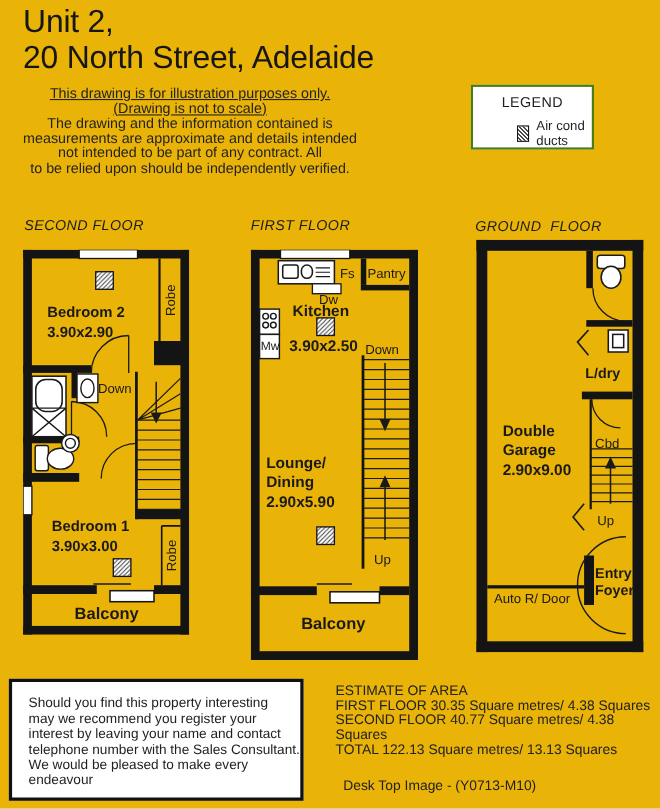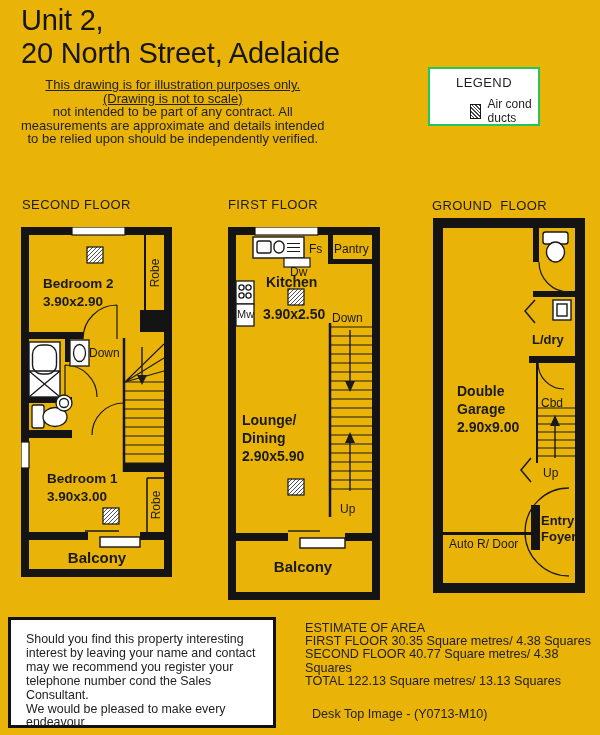--- a/index.html
+++ b/index.html
@@ -2,27 +2,27 @@
 <html><head>
 <meta charset="utf-8">
 <style>
   html,body{margin:0;padding:0;background:#e8e8e8;}
   #page{position:relative;width:600px;height:735px;background:#eab308;overflow:hidden;
         font-family:"Liberation Sans",sans-serif;color:#1f1f1f;}
   .abs{position:absolute;}
   #title{left:21px;top:4px;font-size:29px;line-height:33px;letter-spacing:-0.2px;color:#161616;}
   #disclaimer{left:21px;top:78px;font-size:13px;line-height:13.5px;color:#232323;text-align:center;}
   #disclaimer .u{text-decoration:underline;}
-  #legend-box{left:428px;top:67px;width:108px;height:55px;border:2px solid #22c55e;background:#fff;}
+  #legend-box{left:428px;top:77px;width:108px;height:55px;border:2px solid #4d7c0f;background:#fff;}
   #legend-title{text-align:center;margin-top:6px;font-size:13px;letter-spacing:0.4px;}
   #legend-row{display:flex;align-items:center;margin:7px 0 0 24px;padding-left:16px;}
   .hatch-swatch{width:13px;height:13px;border:1px solid #161616;
     background:repeating-linear-gradient(45deg,#ffffff 0 1.6px,#4a4a4a 1.6px 2.6px);}
   #legend-item{font-size:12px;margin-left:7px;}
-  .floor-label{font-size:13px;letter-spacing:0.4px;color:#1c1c1c;white-space:pre;}
+  .floor-label{font-size:13px;letter-spacing:0.4px;color:#1c1c1c;white-space:pre;font-style:italic;}
   svg text{font-family:"Liberation Sans",sans-serif;fill:#1a1a1a;}
   svg .rm{font-size:13.5px;font-weight:bold;}
   svg .rm14{font-size:14px;font-weight:bold;}
   svg .sm{font-size:12px;}
   svg .xs{font-size:11px;}
   svg .bal{font-size:15px;font-weight:bold;text-anchor:middle;}
   svg .bold13{font-size:13px;font-weight:bold;}
   #notice-box{left:8px;top:617px;width:262px;height:105px;border:3px solid #111;background:#fff;}
   #notice-text{margin:13px 0 14px 15px;font-size:12.4px;line-height:13.9px;color:#222;}
   #estimate{left:305px;top:622px;font-size:12.6px;line-height:13.2px;color:#222;}
@@ -43,22 +43,23 @@
   </svg>
 
   <div class="abs" id="title">
     <div>Unit 2,</div>
     <div>20 North Street, Adelaide</div>
   </div>
 
   <div class="abs" id="disclaimer">
     <div class="u">This drawing is for illustration purposes only.</div>
     <div class="u">(Drawing is not to scale)</div>
+    <div>The drawing and the information contained is</div>
+    <div>measurements are approximate and details intended</div>
     <div>not intended to be part of any contract.  All</div>
-    <div>measurements are approximate and details intended</div>
     <div>to be relied upon should be independently verified.</div>
   </div>
 
   <div class="abs" id="legend-box">
     <div id="legend-title">LEGEND</div>
     <div id="legend-row">
       <span class="hatch-swatch"></span>
       <span id="legend-item">Air cond ducts</span>
     </div>
   </div>
@@ -258,23 +259,23 @@
     <text class="sm" x="108" y="189">Cbd</text>
     <text class="sm" x="110" y="259">Up</text>
     <text class="bold13" x="108" y="307">Entry</text>
     <text class="bold13" x="108" y="323">Foyer</text>
     <text class="sm" x="16" y="330">Auto R/ Door</text>
   </svg>
 
   <div class="abs" id="notice-box">
     <div id="notice-text">
       <div>Should you find this property interesting</div>
+      <div>may we recommend you register your</div>
       <div>interest by leaving your name and contact</div>
-      <div>may we recommend you register your</div>
-      <div>telephone number cond the Sales Consultant.</div>
+      <div>telephone number with the Sales Consultant.</div>
       <div>We would be pleased to make every endeavour</div>
     </div>
   </div>
 
   <div class="abs" id="estimate">
     <div>ESTIMATE OF AREA</div>
     <div>FIRST FLOOR 30.35 Square metres/ 4.38 Squares</div>
     <div>SECOND FLOOR 40.77 Square metres/ 4.38 Squares</div>
     <div>TOTAL  122.13 Square metres/  13.13 Squares</div>
   </div>

